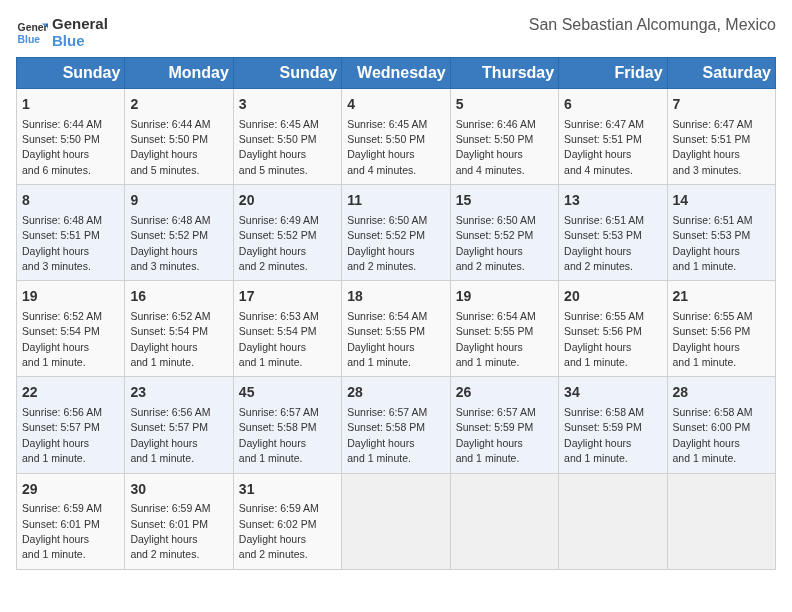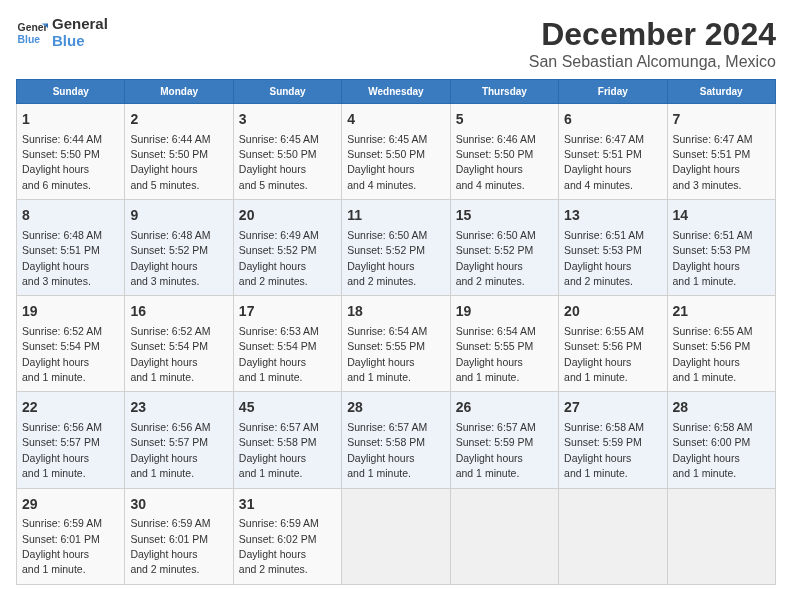--- a/index.html
+++ b/index.html
@@ -41,22 +41,22 @@
     }
     .calendar {
       width: 100%;
       border-collapse: collapse;
       font-size: 11px;
     }
     .calendar thead th {
       background: #3a7abf;
       color: #fff;
       padding: 6px 4px;
-      text-align: center;
-      font-size: 10px;
+      text-align: right;
+      font-size: 16px;
       font-weight: bold;
       border: 1px solid #2a6aaf;
     }
     .calendar tbody td {
       vertical-align: top;
       padding: 6px 5px;
       border: 1px solid #d0d0d0;
       width: 14.28%;
       min-height: 80px;
       background: #fff;
@@ -95,21 +95,20 @@
       <text x="2" y="32" font-size="13" font-weight="bold" fill="#4a90d9" font-family="Arial">Blue</text>
       <polygon points="32,8 40,14 36,8" fill="#4a90d9"></polygon>
       <polygon points="36,8 40,14 40,8" fill="#2a6aaf"></polygon>
     </svg>
     <div>
       <div style="font-size:15px;font-weight:bold;color:#333;line-height:1.1;">General</div>
       <div style="font-size:15px;font-weight:bold;color:#4a90d9;line-height:1.1;">Blue</div>
     </div>
   </div>
   <div class="title-block">
-    <h1>December 2024</h1>
     <h2>San Sebastian Alcomunga, Mexico</h2>
   </div>
 </div>
 
 <table class="calendar">
   <thead>
     <tr>
     <th>Sunday</th>
         <th>Monday</th>
         <th>Sunday</th>
@@ -225,21 +224,21 @@
       </td>
         <td>
         <span class="day-number">28</span>
         <span class="day-info">Sunrise: 6:57 AM<br>Sunset: 5:58 PM<br>Daylight hours<br>and 1 minute.</span>
       </td>
         <td>
         <span class="day-number">26</span>
         <span class="day-info">Sunrise: 6:57 AM<br>Sunset: 5:59 PM<br>Daylight hours<br>and 1 minute.</span>
       </td>
         <td>
-        <span class="day-number">27</span>
+        <span class="day-number">34</span>
         <span class="day-info">Sunrise: 6:58 AM<br>Sunset: 5:59 PM<br>Daylight hours<br>and 1 minute.</span>
       </td>
         <td>
         <span class="day-number">28</span>
         <span class="day-info">Sunrise: 6:58 AM<br>Sunset: 6:00 PM<br>Daylight hours<br>and 1 minute.</span>
       </td>
       </tr>
       <tr>
         <td>
         <span class="day-number">29</span>

